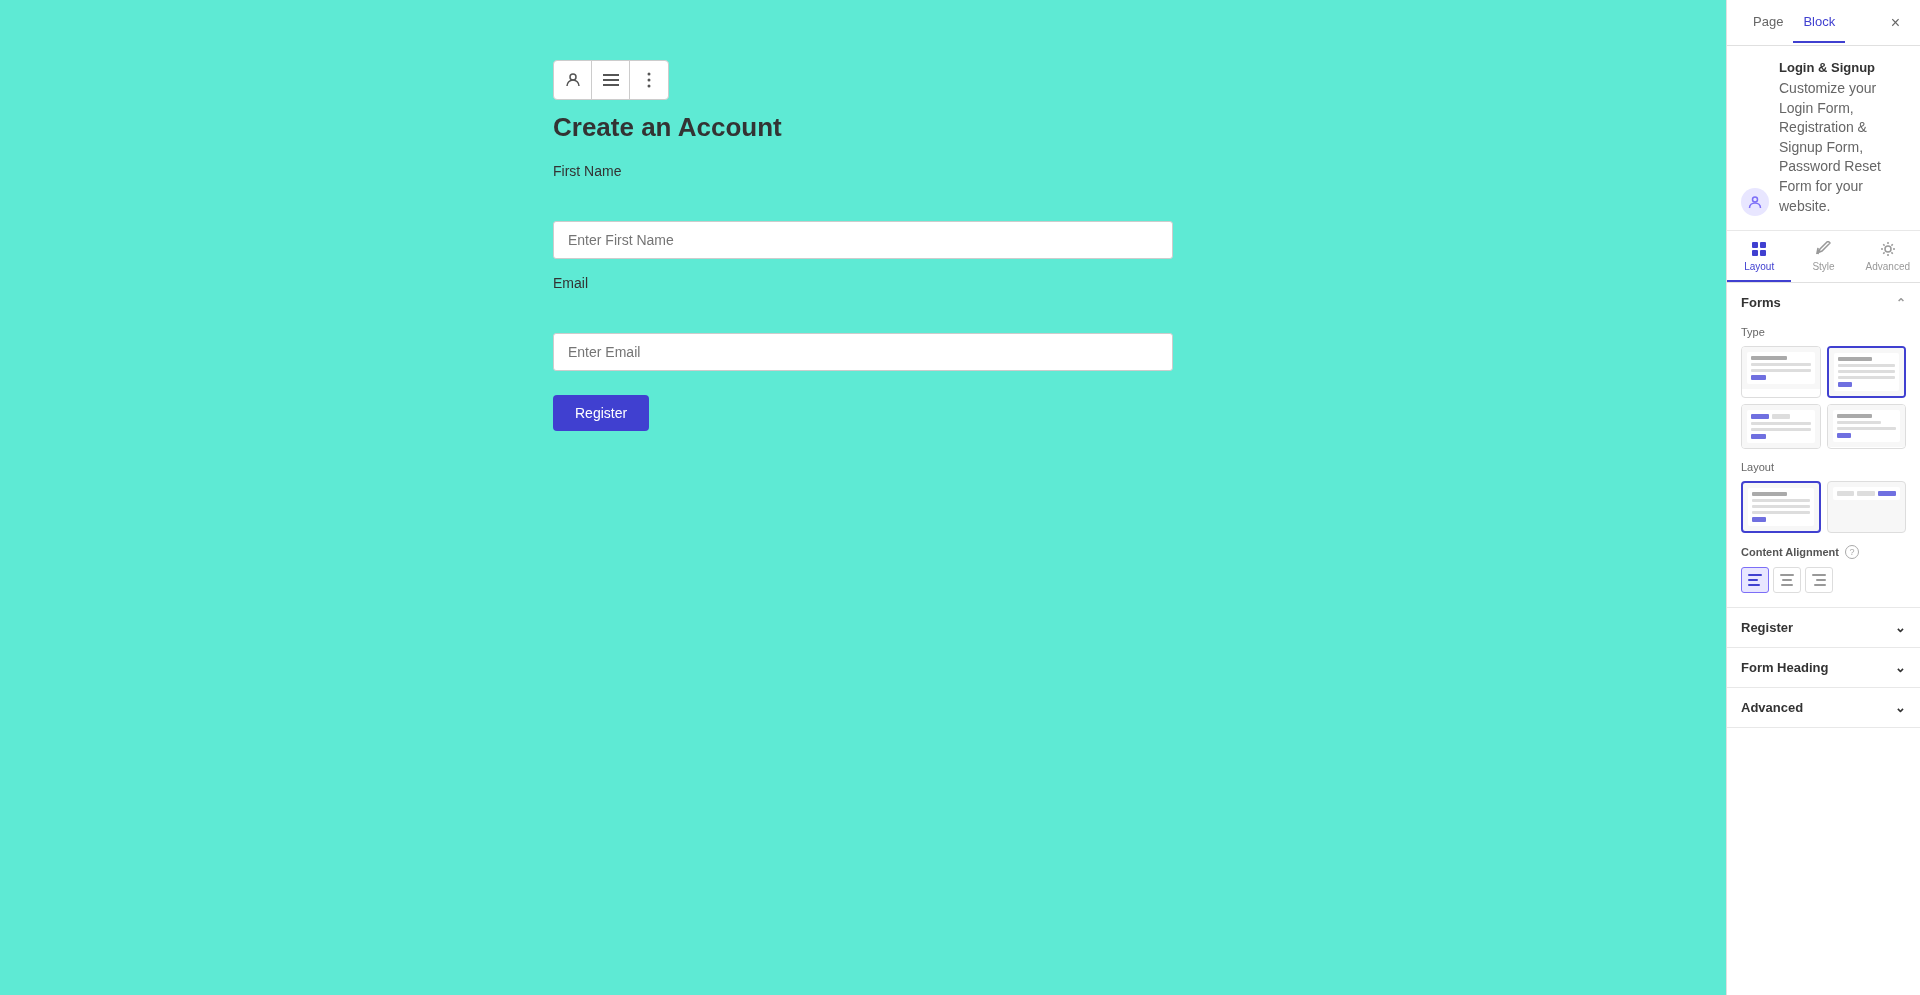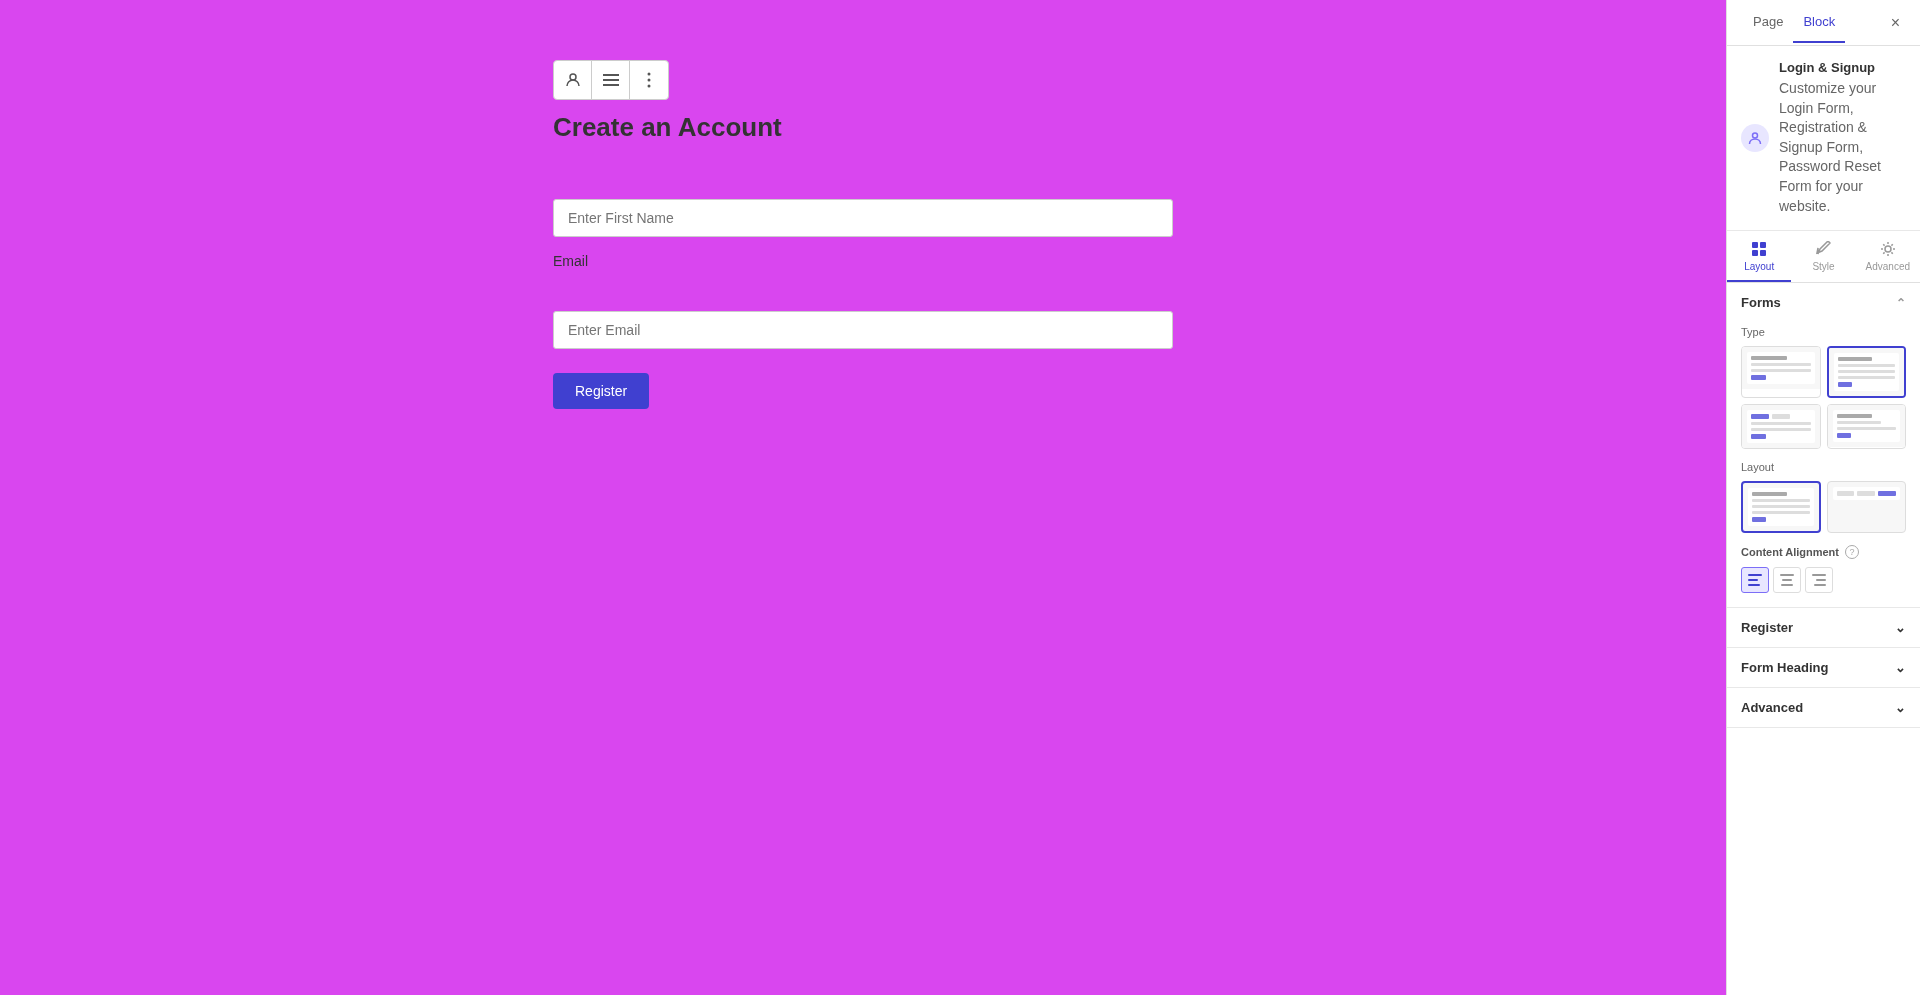--- a/index.html
+++ b/index.html
@@ -1,21 +1,21 @@
 <!DOCTYPE html>
 <html><head>
   <meta charset="utf-8">
   <style>
     * { box-sizing: border-box; margin: 0; padding: 0; }
     body { font-family: -apple-system, BlinkMacSystemFont, 'Segoe UI', sans-serif; background: #fff; display: flex; height: 995px; overflow: hidden; }
 
     
     .canvas-area {
       flex: 1;
-      background: #d946ef;
+      background: #5eead4;
       position: relative;
       padding: 60px 0 0 0;
     }
 
     .block-wrapper {
       position: relative;
       margin: 0 auto;
       width: 620px;
     }
 
@@ -131,21 +131,21 @@
       color: #666;
       cursor: pointer;
       background: none;
       border: none;
       padding: 4px;
     }
 
     
     .plugin-header {
       display: flex;
-      align-items: center;
+      align-items: flex-end;
       gap: 10px;
       padding: 14px 14px 14px 14px;
       border-bottom: 1px solid #e8e8e8;
     }
 
     .plugin-icon {
       width: 28px;
       height: 28px;
       border-radius: 50%;
       background: #e8e6ff;
@@ -405,20 +405,21 @@
           <circle cx="2" cy="8" r="1.5" fill="#555"></circle>
           <circle cx="2" cy="14" r="1.5" fill="#555"></circle>
         </svg>
       </div>
     </div>
 
     <div class="form-container">
       <h2 class="form-title">Create an Account</h2>
 
       <div class="form-field">
+        <label class="form-label">First Name</label>
         <input class="form-input" type="text" placeholder="Enter First Name" style="">
       </div>
 
       <div class="form-field">
       </div>
 
       <div class="form-field">
         <label class="form-label">Email</label>
         <input class="form-input" type="email" placeholder="Enter Email" style="">
       </div>

